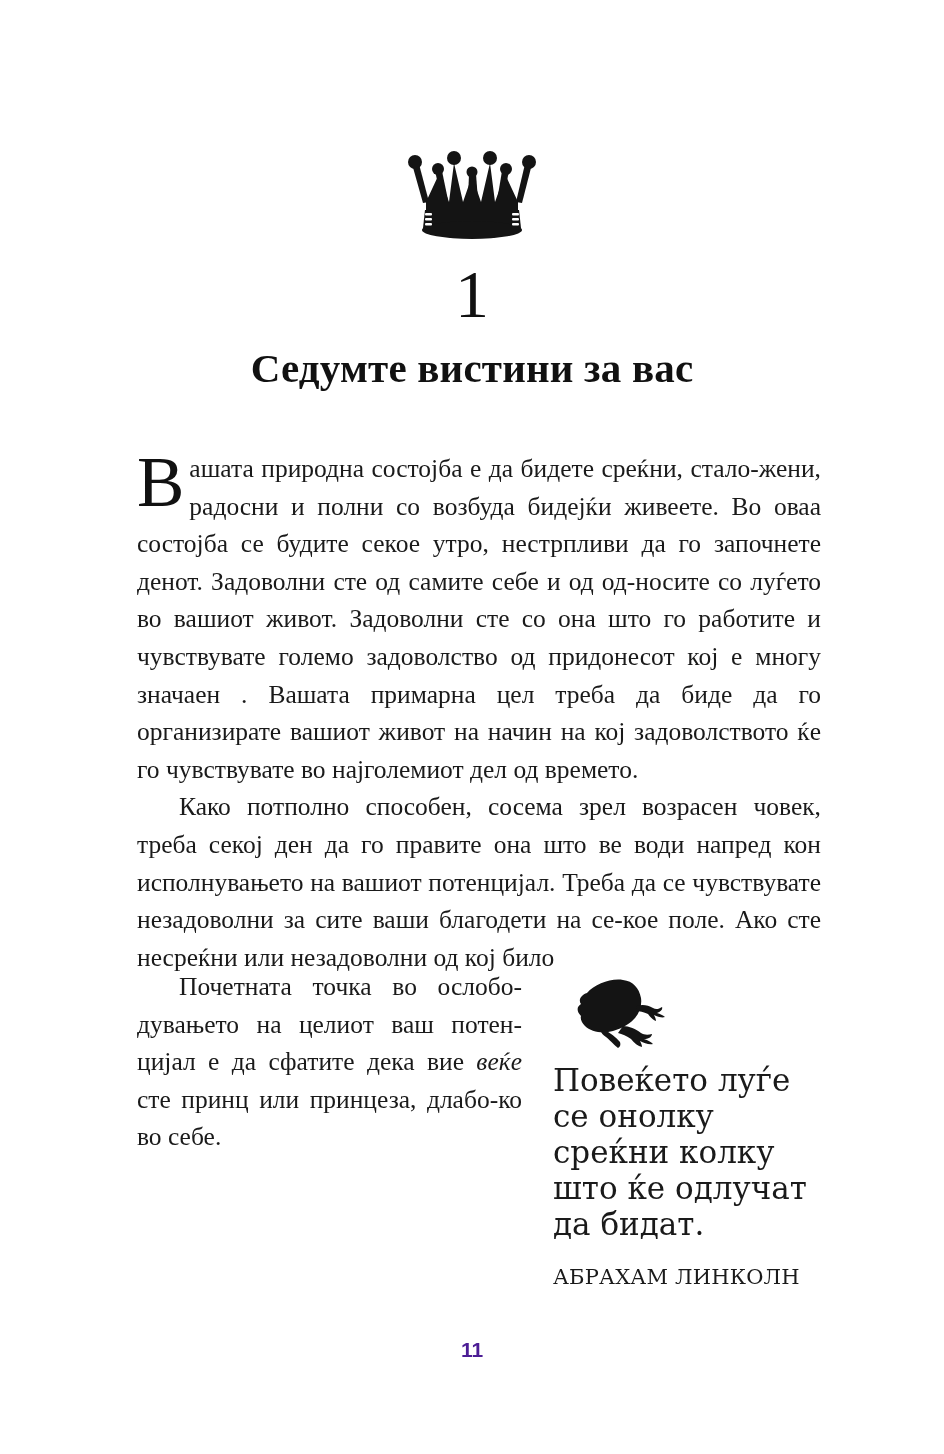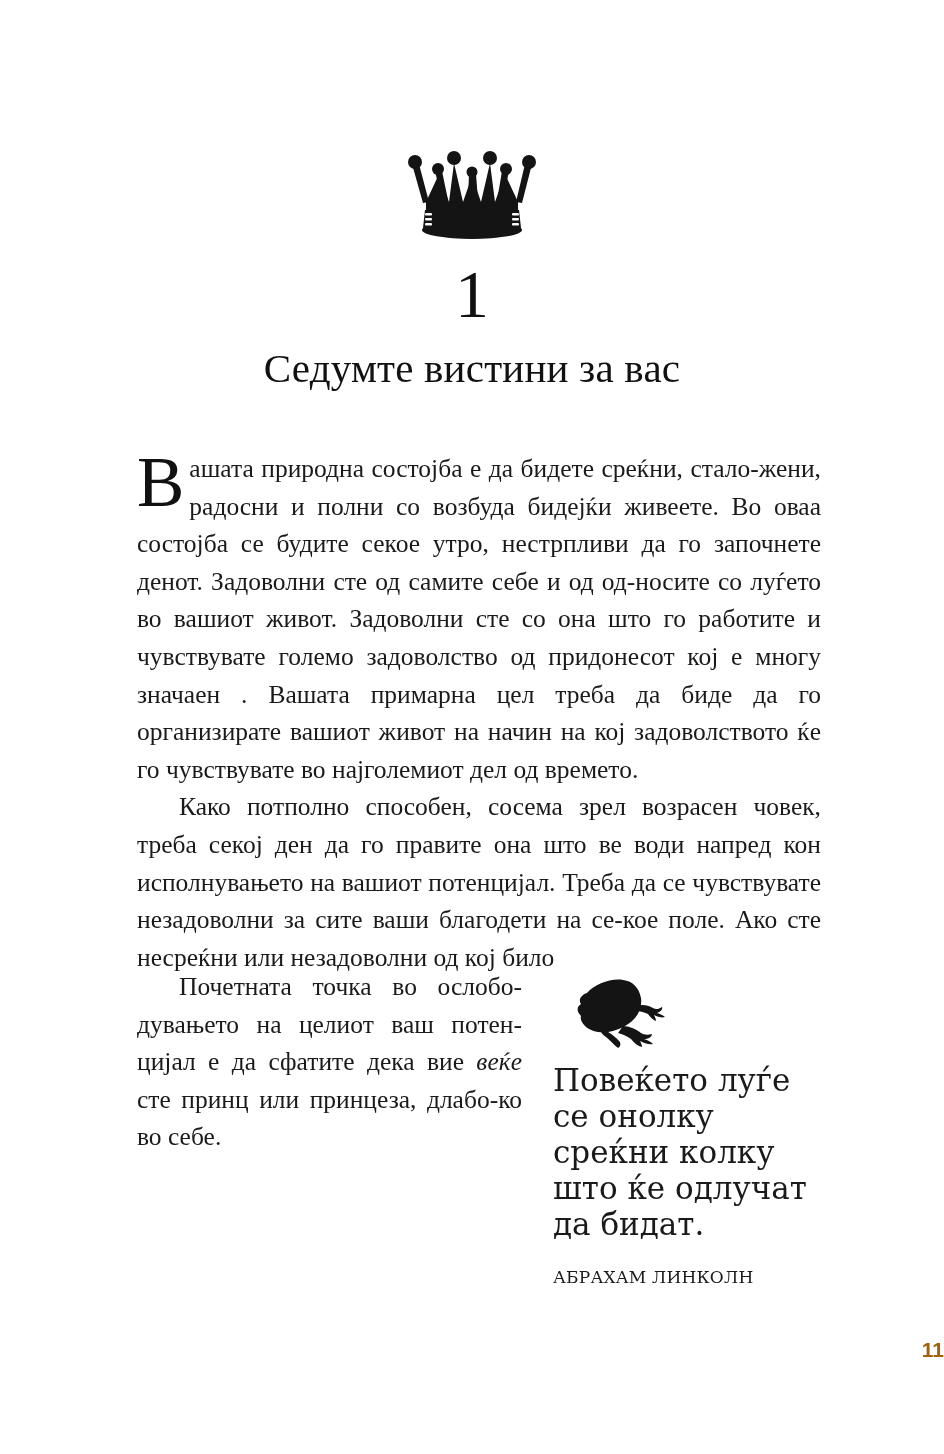--- a/index.html
+++ b/index.html
@@ -41,21 +41,21 @@
     font-size: 68px;
     line-height: 1;
     font-weight: 400;
     color: #111111;
     margin-top: 14px;
     letter-spacing: 0;
   }
   .chapter-title {
     font-family: "Liberation Serif", "DejaVu Serif", serif;
     font-size: 41px;
-    font-weight: normal;
+    font-weight: bold;
     color: #111111;
     margin-top: 16px;
     letter-spacing: 0.2px;
   }
 
   
   .body-col {
     position: absolute;
     left: 137px;
     top: 450px;
@@ -117,38 +117,38 @@
   .quote-text {
     font-family: "DejaVu Serif", "Liberation Serif", serif;
     font-size: 31px;
     line-height: 36px;
     font-weight: 400;
     color: #1a1a1a;
     margin: 0;
   }
   .quote-attribution {
     font-family: "DejaVu Serif", "Liberation Serif", serif;
-    font-size: 17px;
+    font-size: 21px;
     line-height: 34px;
     color: #1a1a1a;
     margin: 18px 0 0 0;
     letter-spacing: 0.2px;
   }
 
   
   .folio {
     position: absolute;
     left: 0;
     right: 0;
     top: 1338px;
-    text-align: right;
+    text-align: center;
     font-family: "Liberation Sans", "DejaVu Sans", sans-serif;
     font-size: 21px;
     font-weight: bold;
-    color: #a16207;
+    color: #4c1d95;
   }
 
   .clear { clear: both; }
   em.ital { font-style: italic; }
 </style>
 </head>
 <body>
 
 <div class="page">
 

